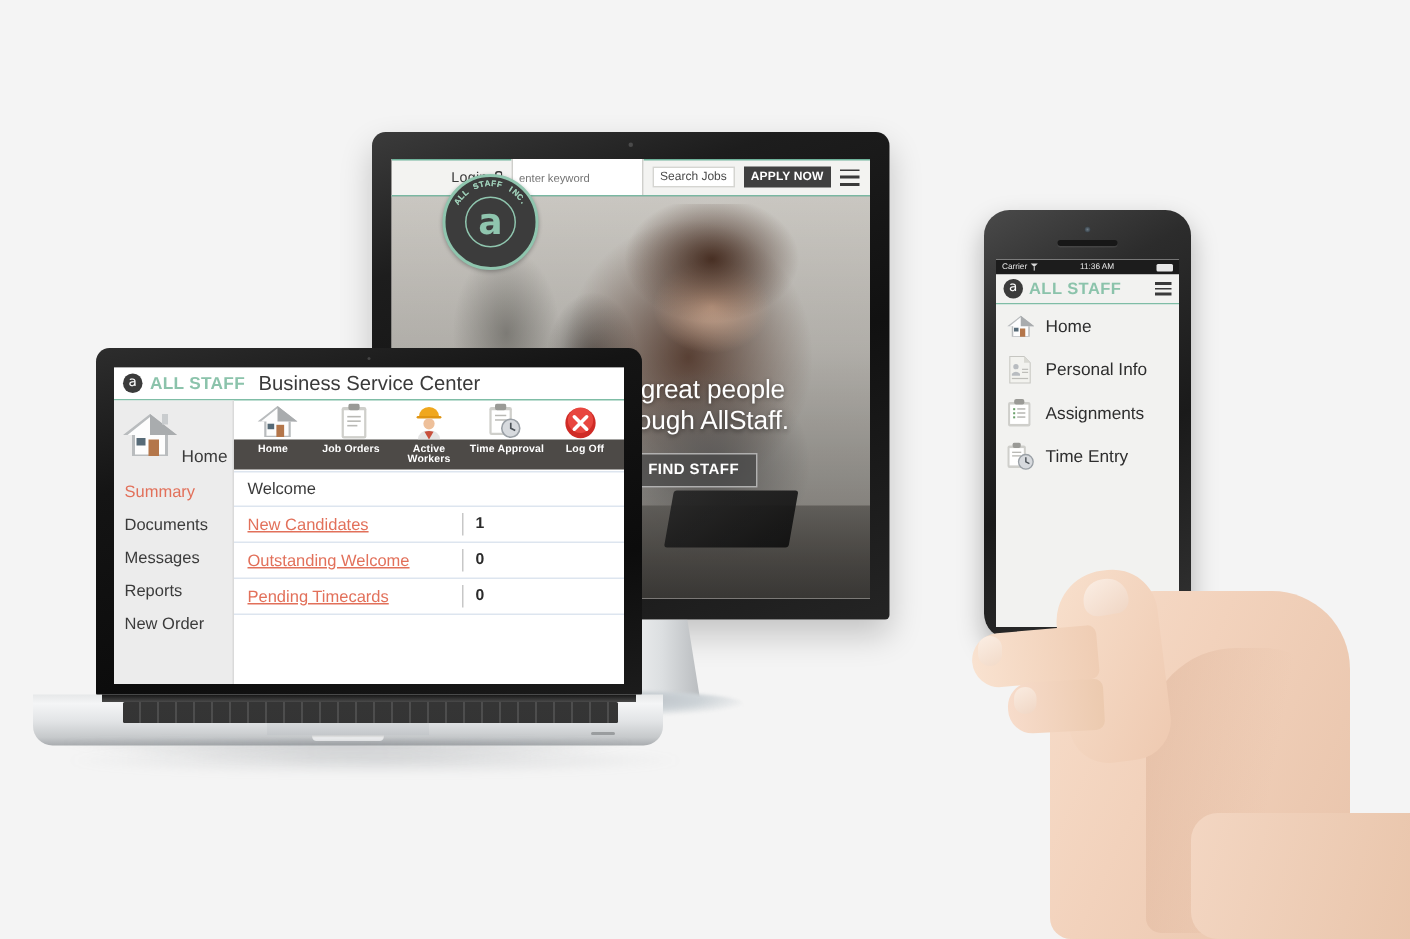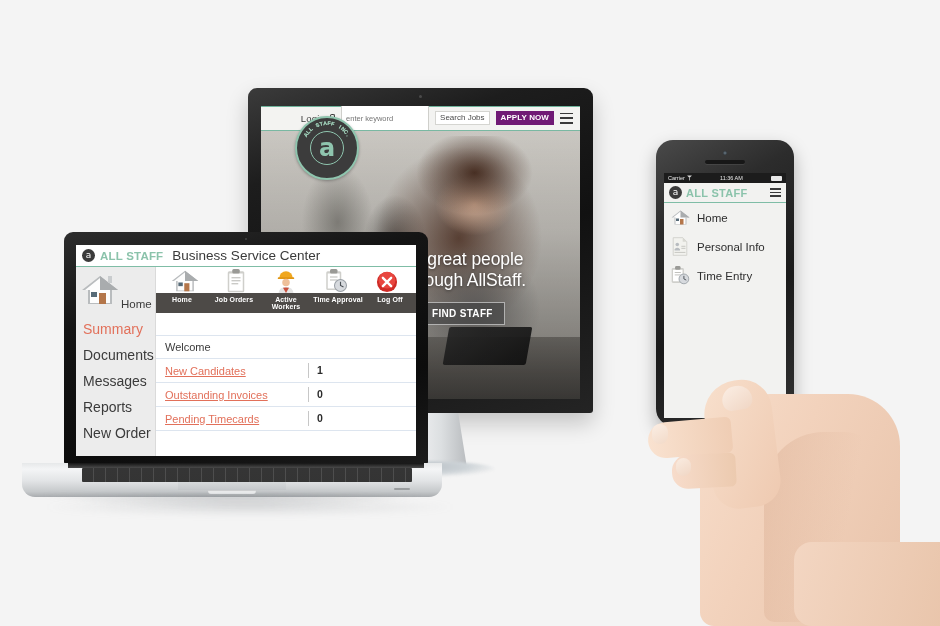--- a/index.html
+++ b/index.html
@@ -42,21 +42,21 @@
   }
   .site-header:after{ content:""; position:absolute; left:0; right:0; bottom:-2px; height:2px; background:#79b8a2; }
   .hdr-login { font-size:9.5px; color:#3b3b3b; display:flex; align-items:center; gap:3px; letter-spacing:.2px;}
   .lock-ico { display:inline-block; width:7px; height:8px; position:relative; }
   .lock-ico:before{content:"";position:absolute;left:1px;bottom:0;width:5px;height:4.5px;background:#3a3a3a;border-radius:1px;}
   .lock-ico:after{content:"";position:absolute;left:1.9px;top:0;width:3.2px;height:3.6px;border:1.1px solid #3a3a3a;border-bottom:0;border-radius:2px 2px 0 0;}
   .hdr-search { width:88px; height:20px; border:1px solid #cfcfcb; background:#fff; font-size:7.5px;
                 color:#b3b3b0; padding:16px 4px; line-height:12px; font-family:"Liberation Sans",sans-serif;}
   .hdr-searchjobs { font-size:8px; color:#4a4a4a; border:1px solid #d5d5d1; background:#fff;
                     padding:2px 4px; line-height:1; }
-  .hdr-apply { font-size:8px; color:#fff; background:#701a75; padding:3px 5px; line-height:1; font-weight:bold; letter-spacing:.1px;}
+  .hdr-apply { font-size:8px; color:#fff; background:#404040; padding:3px 5px; line-height:1; font-weight:bold; letter-spacing:.1px;}
   .hdr-burger { width:13px; height:11px; display:flex; flex-direction:column; justify-content:space-between; }
   .hdr-burger i { display:block; height:1.7px; background:#3a3a3a; }
 
   
   .seal { position:absolute; left:34px; top:10px; width:64px; height:64px; border-radius:50%;
     background:#3c3c3c; border:2px solid #8fc5ae; display:flex; align-items:center; justify-content:center; z-index:4;
     box-shadow:0 1px 3px rgba(0,0,0,.3);}
   .seal-inner { width:34px; height:34px; border-radius:50%; border:1.6px solid #8fc5ae;
     display:flex; align-items:center; justify-content:center; color:#8fc5ae; font-size:24px; line-height:1; font-weight:bold;
     font-family:"DejaVu Sans", sans-serif; }
@@ -125,29 +125,29 @@
   .bsc-title { height:22px; background:#fff; display:flex; align-items:center; gap:5px;
                padding-left:6px; border-bottom:1.6px solid #7fbda6; }
   .bsc-dot { width:13px; height:13px; border-radius:50%; background:#3b3b3b; color:#fff; font-size:9px;
              display:flex; align-items:center; justify-content:center; font-family:"DejaVu Sans",sans-serif; line-height:1;}
   .bsc-brand { color:#8bc3ab; font-size:11.5px; font-weight:bold; letter-spacing:.2px; }
   .bsc-heading { color:#3a3a3a; font-size:13.5px; margin-left:4px; }
   .bsc-body { display:flex; height:calc(100% - 22px); }
   .bsc-side { width:80px; background:#ececec; border-right:1px solid #dadada; flex-shrink:0;}
   .bsc-home { display:flex; align-items:flex-end; gap:2px; padding:7px 4px 6px 5px; }
   .bsc-home-label { font-size:11.5px; color:#3b3b3b; }
-  .bsc-side-item { font-size:14px; color:#3b3b3b; padding:5px 0 5px 7px; }
+  .bsc-side-item { font-size:11px; color:#3b3b3b; padding:5px 0 5px 7px; }
   .bsc-side-item.active { color:#e2705a; }
   .bsc-main { flex:1; position:relative; }
   .bsc-toolbar { display:flex; padding:2px 4px 0 4px; gap:0; align-items:flex-end; }
   .tb-item { flex:1; text-align:center; }
   .tb-ico { height:24px; display:flex; align-items:flex-end; justify-content:center; }
   .tb-labels { display:flex; background:#4d4a47; }
   .tb-label { flex:1; text-align:center; font-size:7px; color:#fff; padding:3px 0; font-weight:bold; letter-spacing:.1px;}
-  .bsc-table { margin-top:22px; }
+  .bsc-table { margin-top:1px; }
   .bsc-row { display:flex; height:24px; align-items:center; border-bottom:1px solid #dde5ef; }
   .bsc-row:first-child{ border-top:1px solid #dde5ef; }
   .bsc-cell-label { width:152px; padding-left:9px; font-size:11px; }
   .bsc-link { color:#e2705a; text-decoration:underline; }
   .bsc-plain { color:#3a3a3a; }
   .bsc-cell-val { font-size:10.5px; color:#2b2b2b; font-weight:bold; padding-left:8px;
                   border-left:1px solid #c7c7c7; height:15px; line-height:15px; }
 
   
   .phone { position:absolute; left:656px; top:140px; width:138px; height:286px; z-index:6; }
@@ -393,21 +393,21 @@
                 <div class="bsc-cell-label bsc-plain">Welcome</div>
               </div>
               <div class="bsc-row">
                 <div class="bsc-cell-label">
                   <span class="bsc-link">New Candidates</span>
                 </div>
                 <div class="bsc-cell-val">1</div>
               </div>
               <div class="bsc-row">
                 <div class="bsc-cell-label">
-                  <span class="bsc-link">Outstanding Invoices</span>
+                  <span class="bsc-link">Outstanding Welcome</span>
                 </div>
                 <div class="bsc-cell-val">0</div>
               </div>
               <div class="bsc-row">
                 <div class="bsc-cell-label">
                   <span class="bsc-link">Pending Timecards</span>
                 </div>
                 <div class="bsc-cell-val">0</div>
               </div>
             </div>
@@ -477,20 +477,36 @@
               <circle cx="8" cy="11" r="2.6" fill="#b8bcc0"></circle>
               <path d="M4 18 q4-4 8 0 v2 H4 Z" fill="#b8bcc0"></path>
               <rect x="14" y="13" width="6" height="1.2" fill="#bdbdb8"></rect>
               <rect x="14" y="16" width="6" height="1.2" fill="#bdbdb8"></rect>
               <rect x="4" y="22" width="16" height="1.2" fill="#bdbdb8"></rect>
             </svg>
           </span>
           <span class="ph-label">Personal Info</span>
         </div>
 
+        <div class="ph-item">
+          <span class="ph-ico">
+            <svg width="17" height="19" viewBox="0 0 24 28">
+              <rect x="1" y="3" width="22" height="24" rx="2" fill="#cfcfcb"></rect>
+              <rect x="3" y="5.5" width="18" height="19" fill="#fff"></rect>
+              <rect x="7" y="0" width="10" height="5.5" rx="2" fill="#9a9a96"></rect>
+              <rect x="6" y="9" width="2" height="2" fill="#6aa06a"></rect>
+                <rect x="10" y="9" width="8" height="1.5" fill="#b9b9b5"></rect>
+              <rect x="6" y="13" width="2" height="2" fill="#6aa06a"></rect>
+                <rect x="10" y="13" width="8" height="1.5" fill="#b9b9b5"></rect>
+              <rect x="6" y="17" width="2" height="2" fill="#6aa06a"></rect>
+                <rect x="10" y="17" width="8" height="1.5" fill="#b9b9b5"></rect>
+            </svg>
+          </span>
+          <span class="ph-label">Assignments</span>
+        </div>
 
 
 
         <div class="ph-item">
           <span class="ph-ico">
             <svg width="19" height="19" viewBox="0 0 28 28">
               <rect x="1" y="3" width="18" height="22" rx="2" fill="#cfcfcb"></rect>
               <rect x="3" y="5.5" width="14" height="17" fill="#fff"></rect>
               <rect x="6" y="0" width="8" height="5.5" rx="2" fill="#9a9a96"></rect>
               <rect x="5.5" y="9" width="9" height="1.3" fill="#b9b9b5"></rect>

